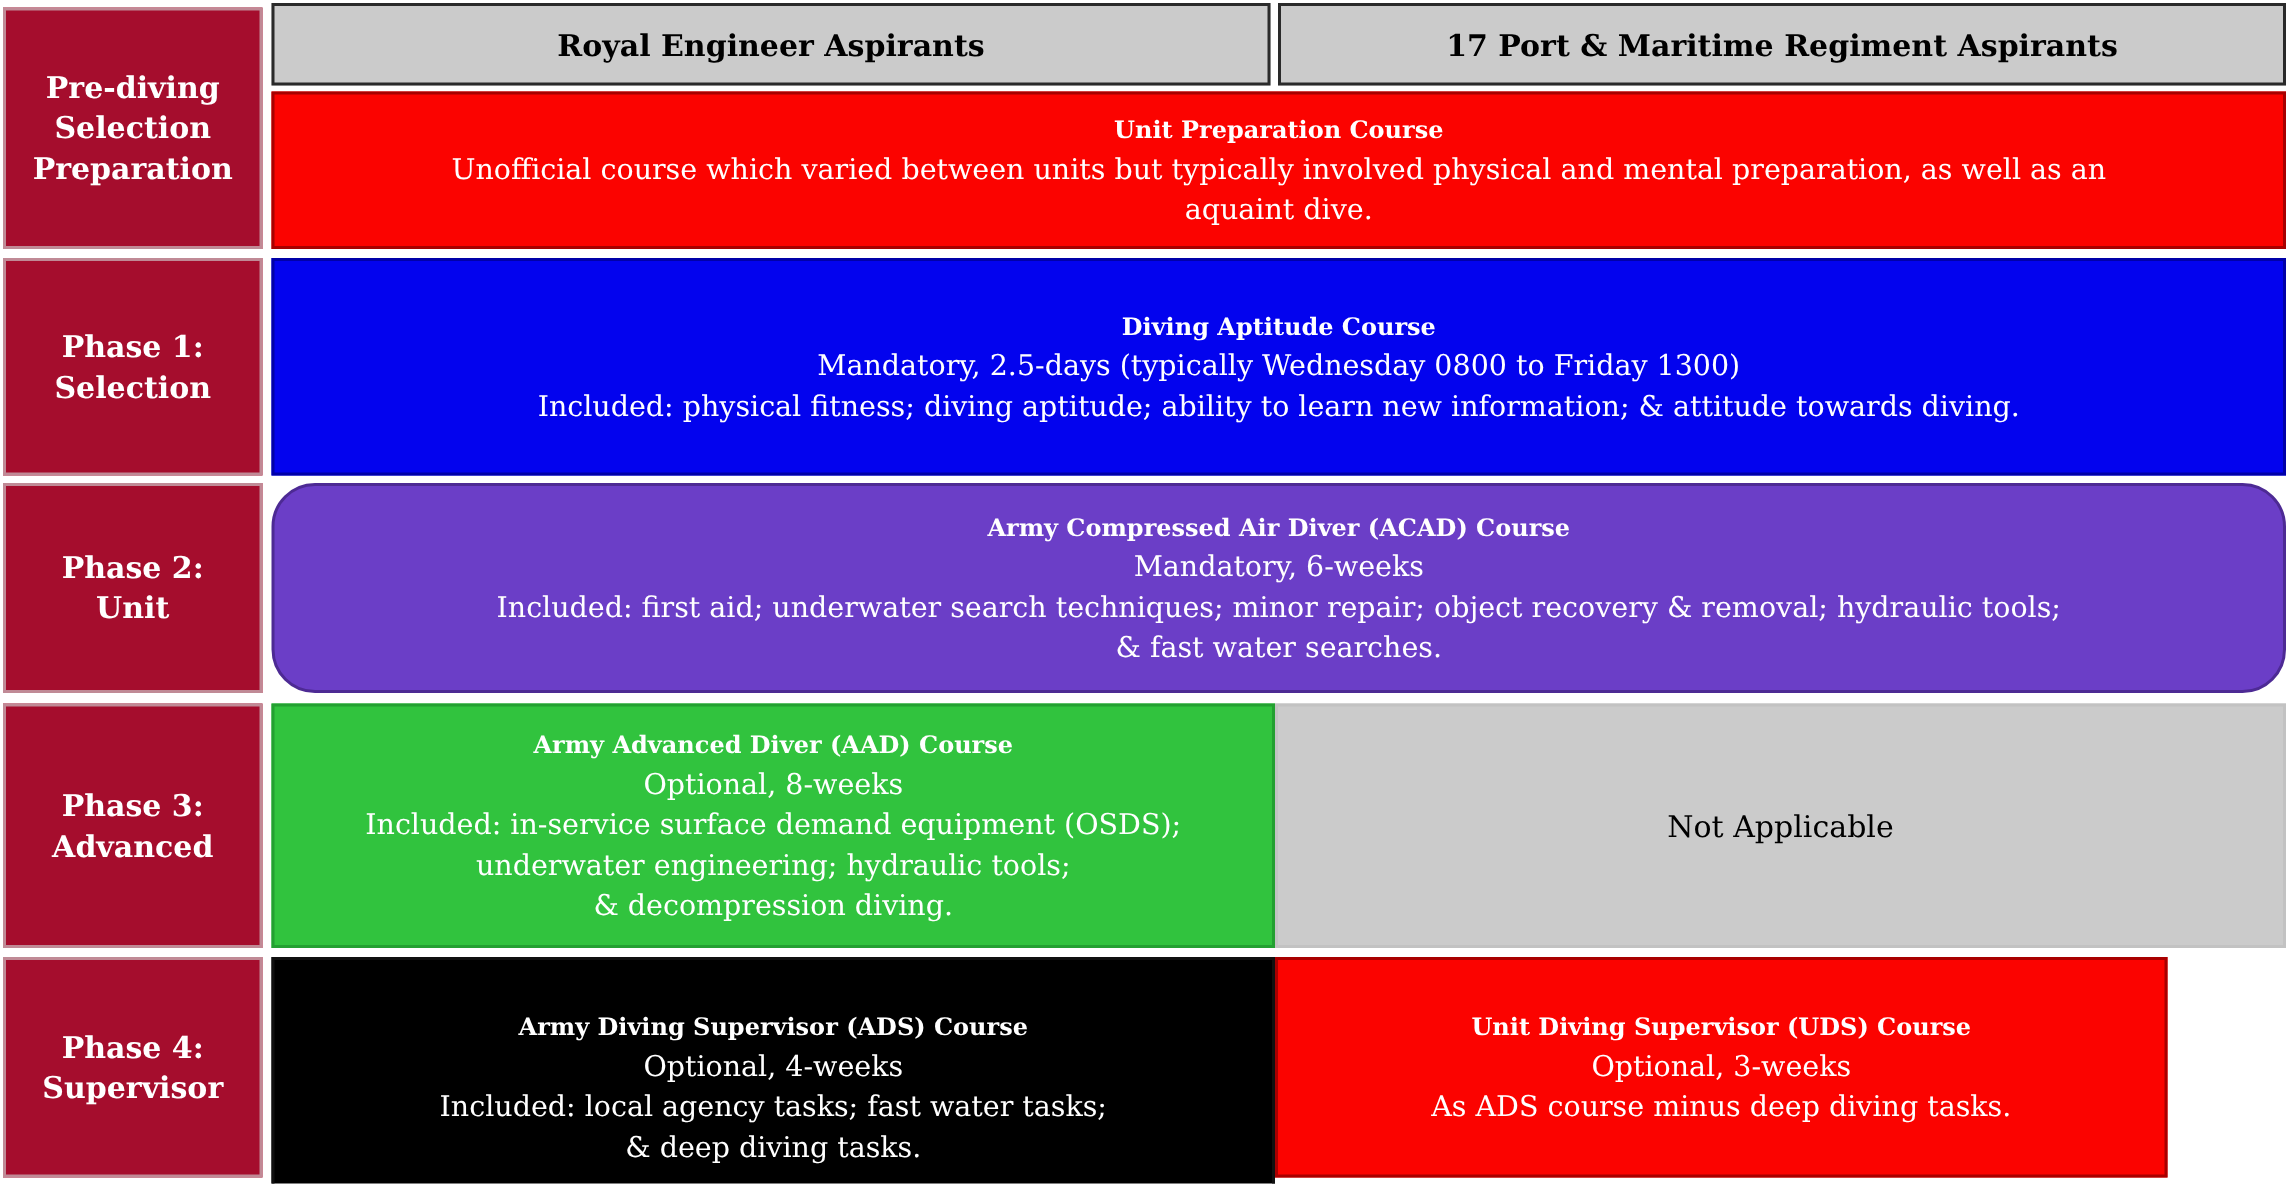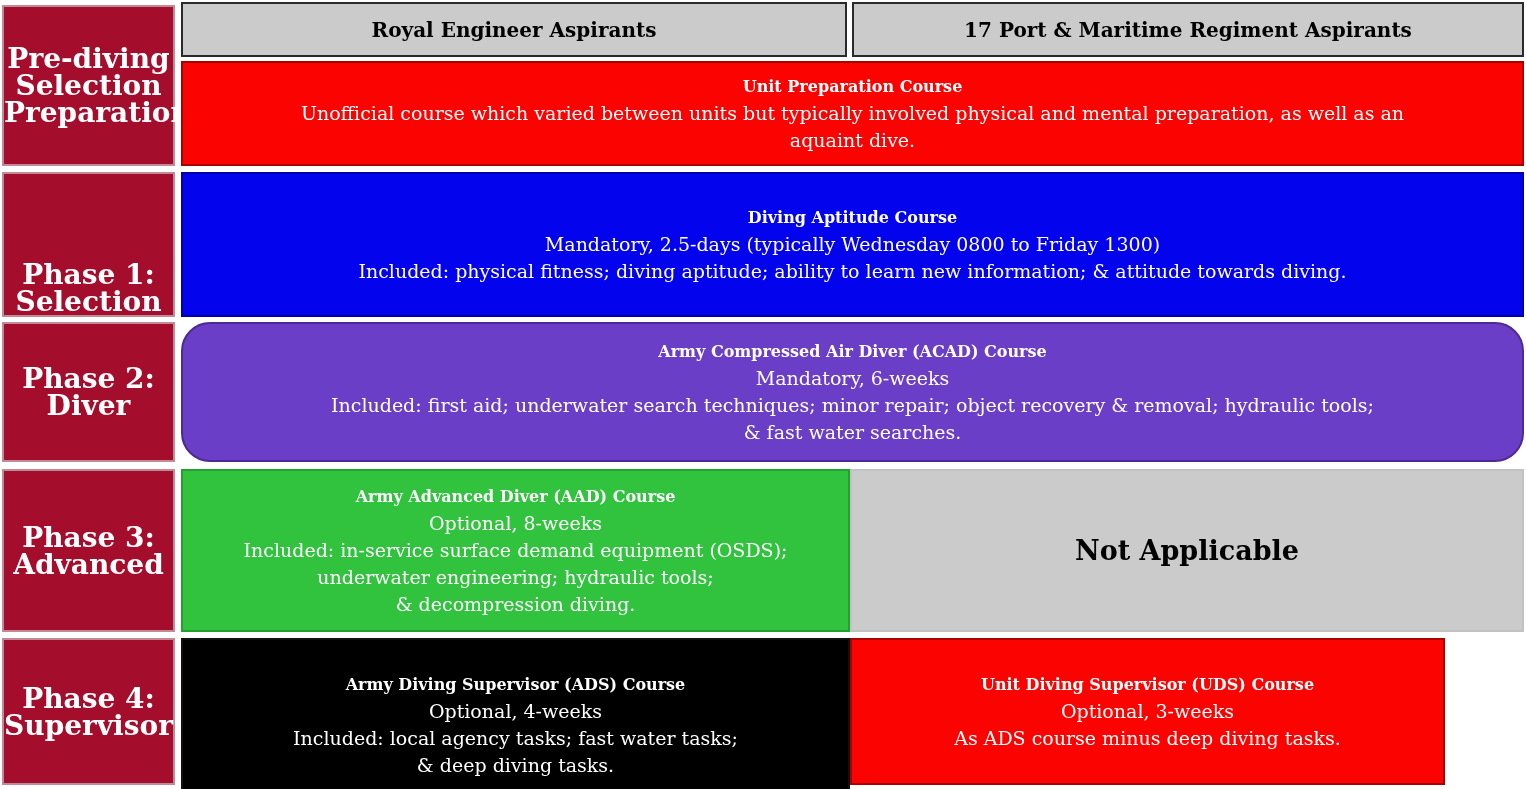--- a/index.html
+++ b/index.html
@@ -6,59 +6,59 @@
   .canvas {
     position:relative; width:1526px; height:789px; background:#ffffff;
     font-family:"DejaVu Serif", serif;
   }
   .box {
     position:absolute; box-sizing:border-box;
     display:flex; flex-direction:column; justify-content:center; align-items:center;
     text-align:center;
   }
   .phase-label {
-    color:#ffffff; font-weight:bold; font-size:28px; line-height:27px;
+    color:#ffffff; font-weight:bold; font-size:20px; line-height:27px;
     border:2px solid #c08a96;
   }
   .header-cell {
     color:#000000; font-weight:bold; font-size:20px;
     border:2px solid #2a2a2a;
   }
   .course { color:#ffffff; font-size:19px; line-height:27px; }
   .course .title { font-weight:bold; font-size:16px; }
   .na-cell {
-    color:#000000; font-weight:bold; font-size:27px;
+    color:#000000; font-weight:normal; font-size:20px;
     border:2px solid #c2c2c2;
   }
   .b-red    { border:2px solid #a80000; }
   .b-blue   { border:2px solid #0000a8; }
   .b-purple { border:2px solid #4d2a94; }
   .b-green  { border:2px solid #23a031; }
   .b-black  { border:2px solid #101010; }
   .line { width:100%; }
 </style>
 </head>
 <body>
 
 <div class="canvas">
 
   <div class="box phase-label" style="left: 2px; top: 5px; width: 173px; height: 161px; background-color: rgb(165, 13, 45);">
     <div class="line">Pre-diving</div>
     <div class="line">Selection</div>
     <div class="line">Preparation</div>
   </div>
 
-  <div class="box phase-label" style="left: 2px; top: 172px; width: 173px; height: 145px; background-color: rgb(165, 13, 45); justify-content: flex-end;">
+  <div class="box phase-label" style="left: 2px; top: 172px; width: 173px; height: 145px; background-color: rgb(165, 13, 45);">
     <div class="line">Phase 1:</div>
     <div class="line">Selection</div>
   </div>
 
   <div class="box phase-label" style="left: 2px; top: 322px; width: 173px; height: 140px; background-color: rgb(165, 13, 45);">
     <div class="line">Phase 2:</div>
-    <div class="line">Diver</div>
+    <div class="line">Unit</div>
   </div>
 
   <div class="box phase-label" style="left: 2px; top: 469px; width: 173px; height: 163px; background-color: rgb(165, 13, 45);">
     <div class="line">Phase 3:</div>
     <div class="line">Advanced</div>
   </div>
 
   <div class="box phase-label" style="left: 2px; top: 638px; width: 173px; height: 147px; background-color: rgb(165, 13, 45);">
     <div class="line">Phase 4:</div>
     <div class="line">Supervisor</div>

